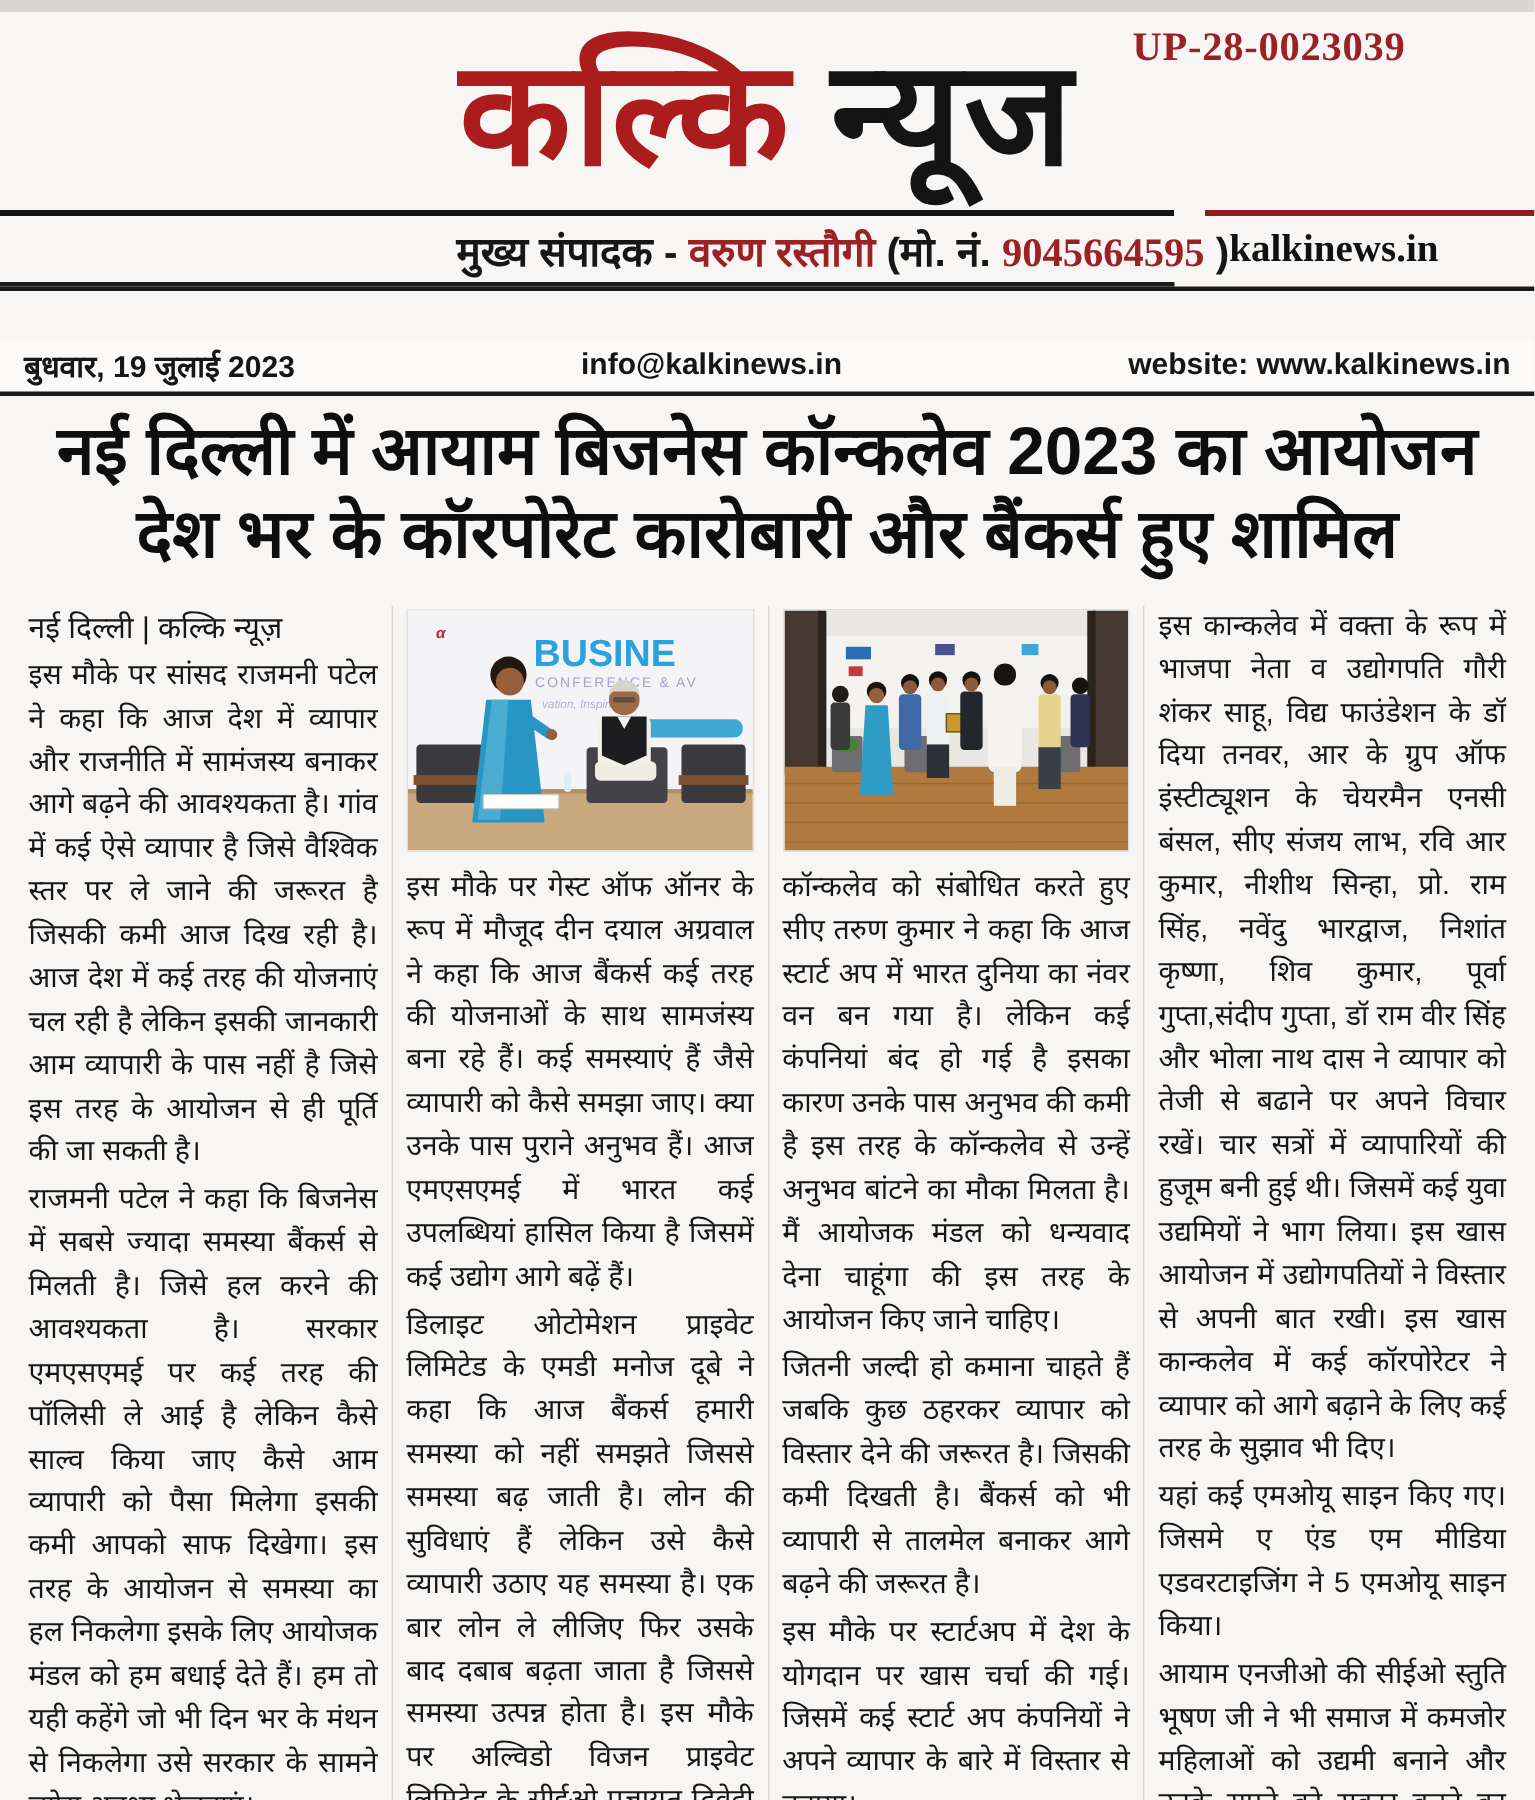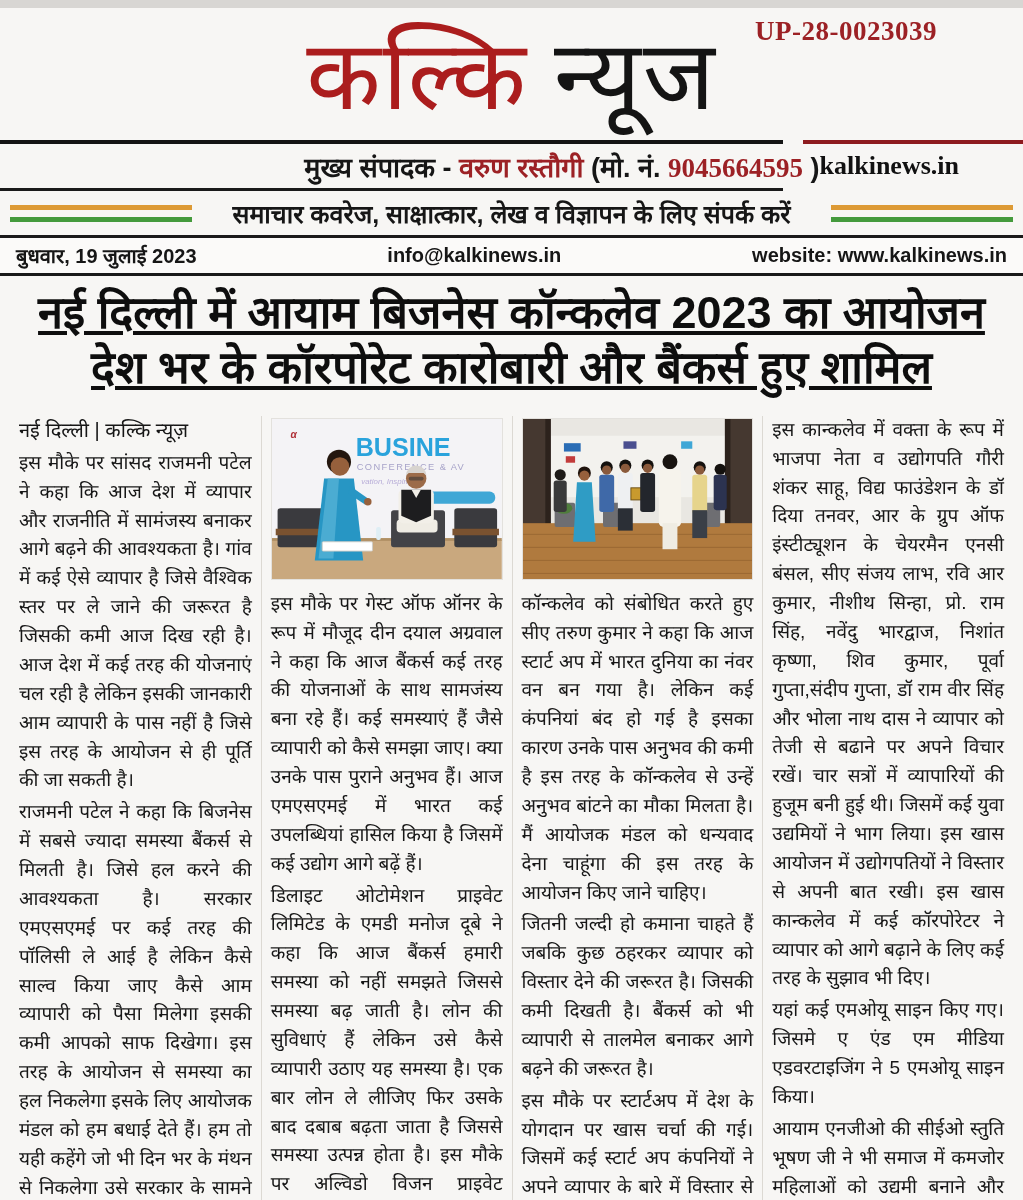--- a/index.html
+++ b/index.html
@@ -14,21 +14,21 @@
 
   
   .masthead { position:relative; padding-top:2px; }
   .reg-no {
     position:absolute; top:8px; right:86px;
     font-family:"Liberation Serif","DejaVu Serif",serif;
     font-weight:bold; font-size:27px; color:#9c2125; letter-spacing:.5px;
   }
   .logo-line {
     text-align:center; height:116px; line-height:132px;
-    font-weight:400; font-size:97px; letter-spacing:2px;
+    font-weight:700; font-size:97px; letter-spacing:2px;
     white-space:nowrap; overflow:visible;
   }
   .logo-word1 { color:#ab1d1d; }
   .logo-word2 { color:#141414; margin-left:26px; }
   .rule-logo {
     height:4px; margin-top:14px;
     background:linear-gradient(to right,#141414 0 76.5%,transparent 76.5% 78.5%,#8d1b1f 78.5% 100%);
   }
   .editor-row {
     display:flex; justify-content:flex-end; align-items:center;
@@ -45,27 +45,27 @@
   .stripes { flex:0 0 182px; display:flex; flex-direction:column; gap:7px; }
   .stripe-saffron { height:5px; background:#dd9a35; }
   .stripe-green  { height:5px; background:#449a3c; }
   .contact-text { flex:1; text-align:center; font-size:25px; font-weight:bold; white-space:nowrap; }
   .rule-black { height:3px; background:#1a1a1a; }
 
   
   .datebar {
     display:flex; justify-content:space-between; align-items:center;
     padding:5px 16px; font-size:20px; font-weight:600;
-    border-bottom:3px solid #1a1a1a; height:38px; background:#fbfaf9;
+    border-bottom:3px solid #1a1a1a; height:38px; background:#fbfaf9;margin-top:32px;
   }
 
   
   .headline {
     text-align:center; font-weight:800; font-size:45px; line-height:1.22;
-    padding:10px 4px 12px; color:#0e0e0e;text-decoration:underline;
+    padding:10px 4px 12px; color:#0e0e0e;
   }
 
   
   .body-cols {
     display:grid; grid-template-columns:repeat(4,1fr);
     padding:8px 10px 0; align-items:start;
   }
   .col { padding:0 9px; }
   .col + .col { border-left:1px solid #dcd9d3; }
   .byline { font-weight:normal; font-size:20px; margin:0 0 6px; }
@@ -83,31 +83,20 @@
     <span class="logo-word1">कल्कि</span><span class="logo-word2">न्यूज</span>
   </div>
   <div class="rule-logo"></div>
   <div class="editor-row">
     <span class="editor-left">
       <span>मुख्य संपादक - </span><span class="editor-name">वरुण रस्तौगी</span><span> (मो. नं. </span><span class="phone-number">9045664595</span><span> )</span>
     </span>
     <span class="site-short">kalkinews.in</span>
   </div>
   <div class="rule-thin"></div>
-  <div class="tricolor">
-    <div class="stripes">
-      <div class="stripe-saffron"></div>
-      <div class="stripe-green"></div>
-    </div>
-    <div class="contact-text">समाचार कवरेज, साक्षात्कार, लेख व विज्ञापन के लिए संपर्क करें</div>
-    <div class="stripes">
-      <div class="stripe-saffron"></div>
-      <div class="stripe-green"></div>
-    </div>
-  </div>
   <div class="rule-black"></div>
 </div>
 
 <div class="datebar">
   <span>बुधवार, 19 जुलाई 2023</span>
   <span>info@kalkinews.in</span>
   <span>website: www.kalkinews.in</span>
 </div>
 
 <div class="headline">

